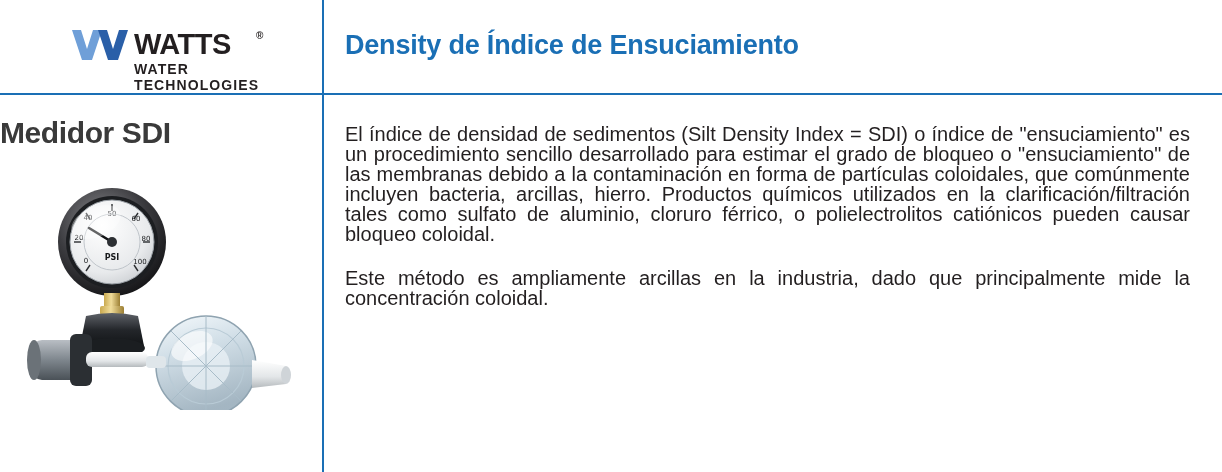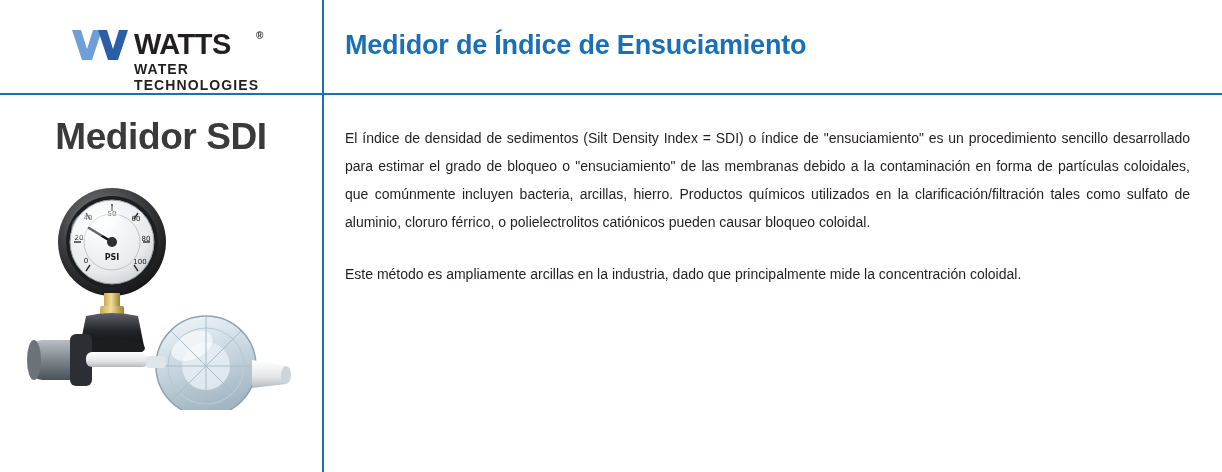--- a/index.html
+++ b/index.html
@@ -92,22 +92,22 @@
     color: #1a6fb5;
     letter-spacing: -0.2px;
   }
 
   
   .product-title {
     position: absolute;
     left: 0;
     top: 116px;
     width: 322px;
-    text-align: center;
-    font-size: 37px;
+    text-align: left;
+    font-size: 30px;
     font-weight: bold;
     color: #3a3a3a;
     letter-spacing: -0.4px;
   }
 
   .product-image {
     position: absolute;
     left: 26px;
     top: 180px;
     width: 276px;
@@ -115,22 +115,22 @@
   }
 
   
   .body-col {
     position: absolute;
     left: 345px;
     top: 124px;
     width: 845px;
   }
   .para {
-    font-size: 14px;
-    line-height: 28px;
+    font-size: 20px;
+    line-height: 20px;
     color: #231f20;
     text-align: justify;
     margin: 0 0 24px 0;
   }
   .para:last-child { margin-bottom: 0; }
 </style>
 </head>
 <body>
 
 <div class="page">
@@ -138,21 +138,21 @@
   <div class="logo-block">
     <svg class="logo-mark" viewBox="0 0 58 30" xmlns="http://www.w3.org/2000/svg">
       <polygon points="0,0 9,0 15,19 21,0 30,0 20,30 10,30" fill="#6f9fd8"></polygon>
       <polygon points="26,0 35,0 41,19 47,0 56,0 46,30 36,30" fill="#2a5fa8"></polygon>
     </svg>
     <div class="logo-word">WATTS</div>
     <div class="logo-reg">®</div>
     <div class="logo-sub">WATER TECHNOLOGIES</div>
   </div>
 
-  <div class="header-title">Medidor de Índice de Ensuciamiento</div>
+  <div class="header-title">Density de Índice de Ensuciamiento</div>
 
   <div class="h-divider"></div>
   <div class="v-divider"></div>
 
   <div class="product-title">Medidor SDI</div>
 
   <svg class="product-image" viewBox="0 0 276 230" xmlns="http://www.w3.org/2000/svg">
     <defs>
       <radialGradient id="gaugeBezel" cx="40%" cy="32%" r="75%">
         <stop offset="0%" stop-color="#8b8b8f"></stop>

